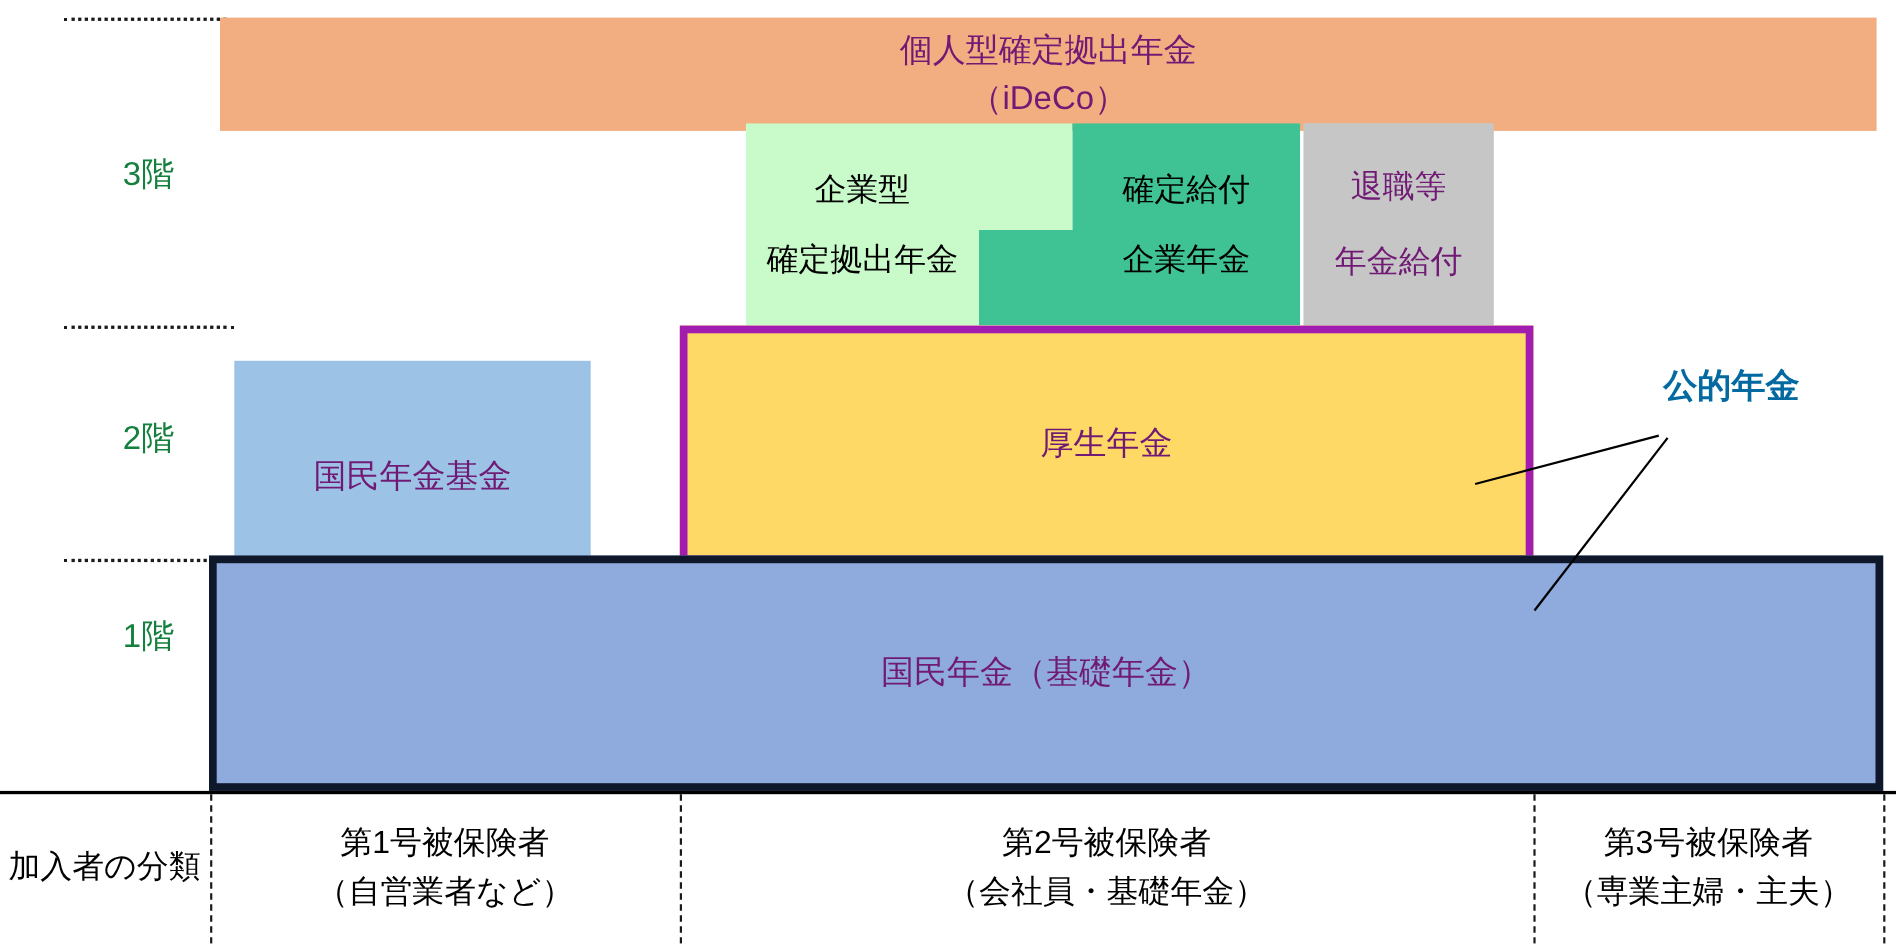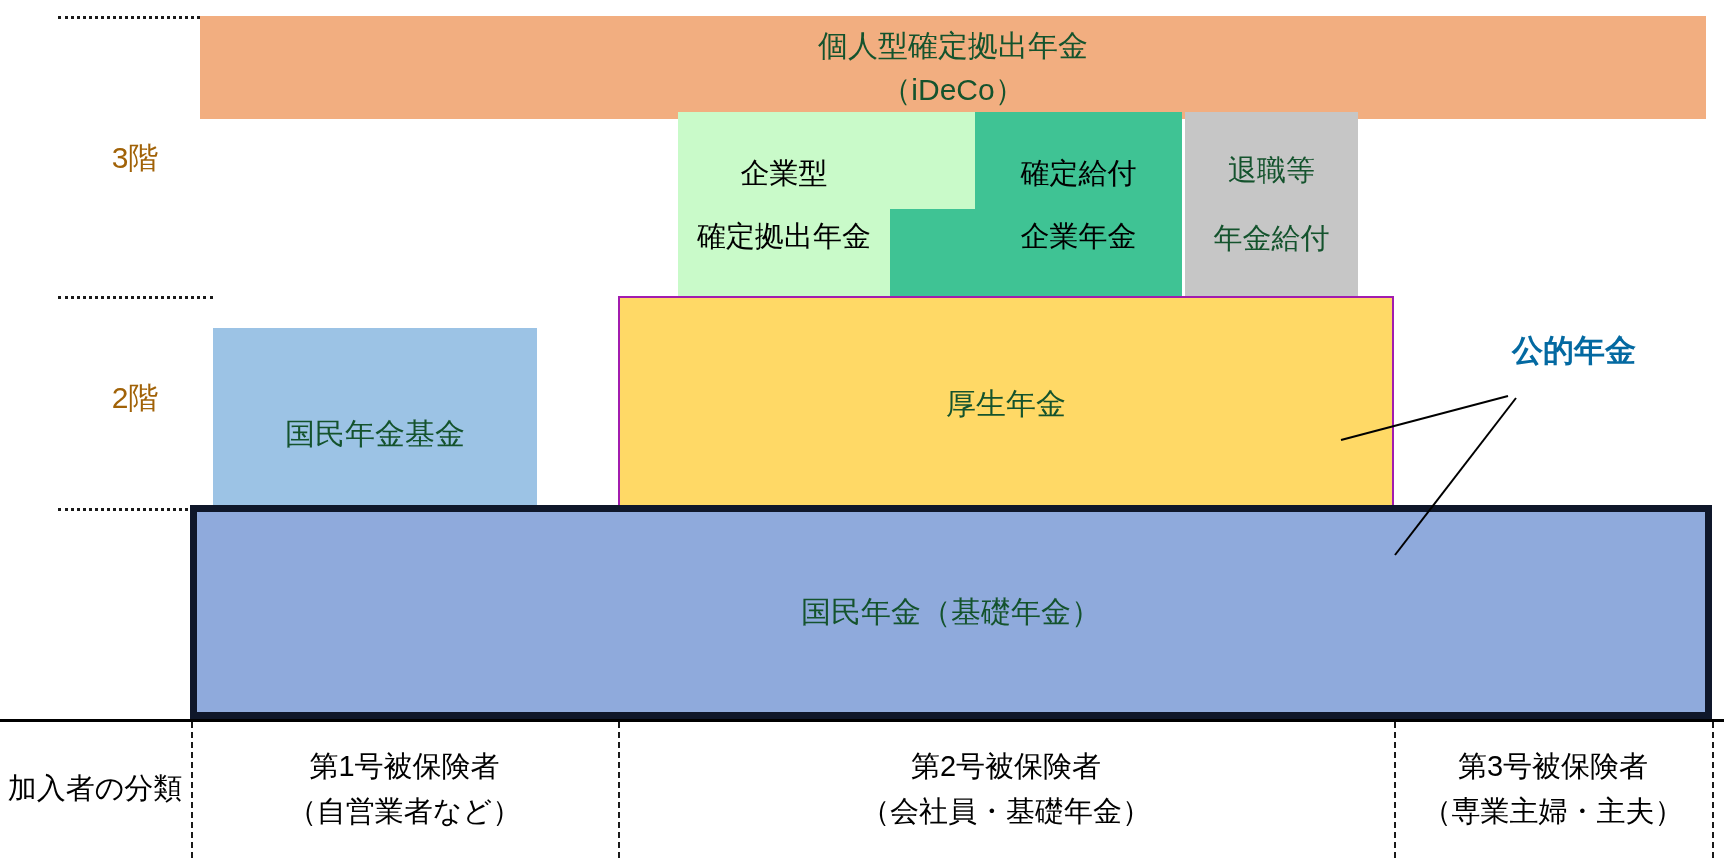--- a/index.html
+++ b/index.html
@@ -4,42 +4,43 @@
 <style>
   html,body{margin:0;padding:0;background:#ffffff;}
   #stage{
     position:relative;
     width:1724px;height:858px;
     background:#ffffff;
     font-family:"Liberation Sans","DejaVu Sans",sans-serif;
     overflow:hidden;
   }
   .box{position:absolute;box-sizing:border-box;display:flex;flex-direction:column;
-       align-items:center;justify-content:center;color:#14532d;}
+       align-items:center;justify-content:center;color:#701a75;}
   .lbl{white-space:nowrap;line-height:1.45;}
-  .floor-lbl{position:absolute;font-size:30px;color:#a16207;text-align:center;width:160px;}
+  .floor-lbl{position:absolute;font-size:30px;color:#15803d;text-align:center;width:160px;}
   .guide{position:absolute;height:0;border-top:3px dotted #1a1a1a;}
   .vsep{position:absolute;width:0;border-left:2px dashed #1a1a1a;}
   .hline{position:absolute;height:0;border-top:3px solid #000;}
   .cat-cell{position:absolute;display:flex;flex-direction:column;align-items:center;
             justify-content:center;font-size:29px;line-height:1.55;color:#000;}
   .publab{position:absolute;font-size:31px;font-weight:bold;color:#0369a1;white-space:nowrap;}
   svg.leader{position:absolute;left:0;top:0;width:1724px;height:858px;pointer-events:none;}
 </style>
 </head>
 <body>
 
 <div id="stage">
 
   <div class="guide" style="left:58px;top:16px;width:155px;"></div>
   <div class="guide" style="left:58px;top:296px;width:155px;"></div>
   <div class="guide" style="left:58px;top:508px;width:155px;"></div>
 
   <div class="floor-lbl" style="left:55px;top:138px;">3階</div>
   <div class="floor-lbl" style="left:55px;top:378px;">2階</div>
+  <div class="floor-lbl" style="left:55px;top:558px;">1階</div>
 
   <div class="box" style="left:200px;top:16px;width:1506px;height:103px;background:#f2ae80;">
     <div class="lbl" style="font-size:30px;">個人型確定拠出年金</div>
     <div class="lbl" style="font-size:30px;">（iDeCo）</div>
   </div>
 
   <div style="position:absolute;left:678px;top:112px;width:297px;height:164px;">
     <svg width="297" height="184" style="position:absolute;left:0;top:0;">
       <path d="M 0 0 L 297 0 L 297 97 L 212 97 L 212 184 L 0 184 Z" fill="#c9fac9"></path>
     </svg>
@@ -57,21 +58,21 @@
 
   <div class="box" style="left:1185px;top:112px;width:173px;height:184px;background:#c6c6c6;">
     <div class="lbl" style="font-size:29px;margin-bottom:26px;">退職等</div>
     <div class="lbl" style="font-size:29px;">年金給付</div>
   </div>
 
   <div class="box" style="left:213px;top:328px;width:324px;height:211px;background:#9cc3e5;">
     <div class="lbl" style="font-size:30px;">国民年金基金</div>
   </div>
 
-  <div class="box" style="left:618px;top:296px;width:776px;height:216px;background:#ffd966;border:2px solid #a21caf;">
+  <div class="box" style="left:618px;top:296px;width:776px;height:216px;background:#ffd966;border:7px solid #a21caf;">
     <div class="lbl" style="font-size:30px;">厚生年金</div>
   </div>
 
   <div class="box" style="left:190px;top:505px;width:1522px;height:214px;background:#8faadc;border:7px solid #0f172a;">
     <div class="lbl" style="font-size:30px;">国民年金（基礎年金）</div>
   </div>
 
   <svg class="leader">
     <line x1="1508" y1="396" x2="1341" y2="440" stroke="#000" stroke-width="2"></line>
     <line x1="1516" y1="398" x2="1395" y2="555" stroke="#000" stroke-width="2"></line>

